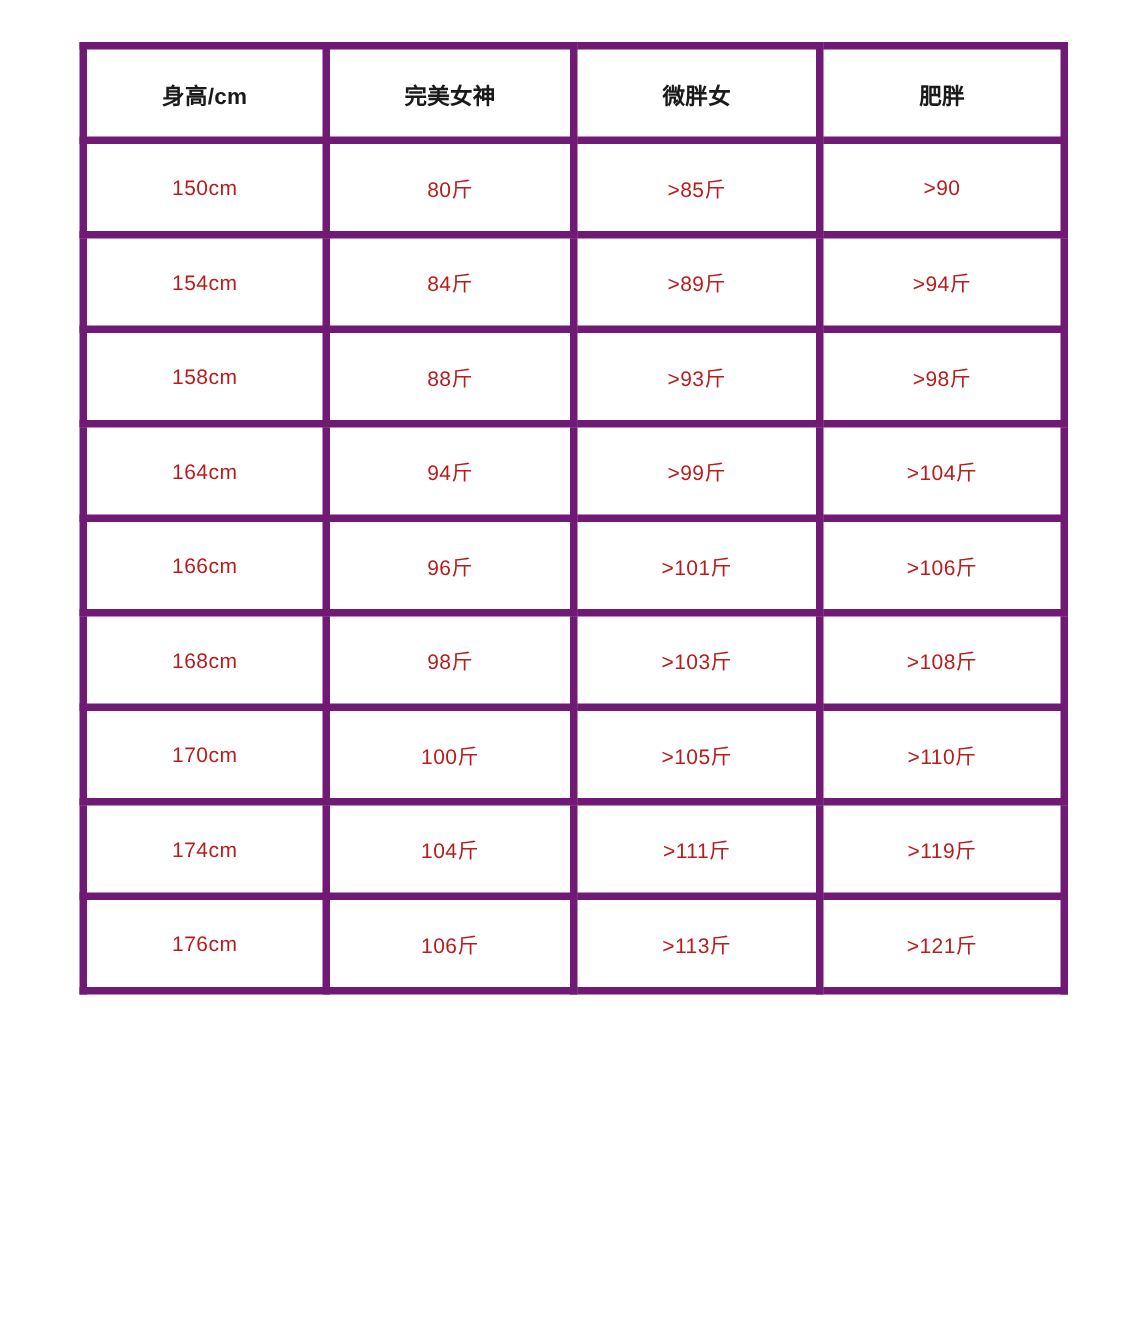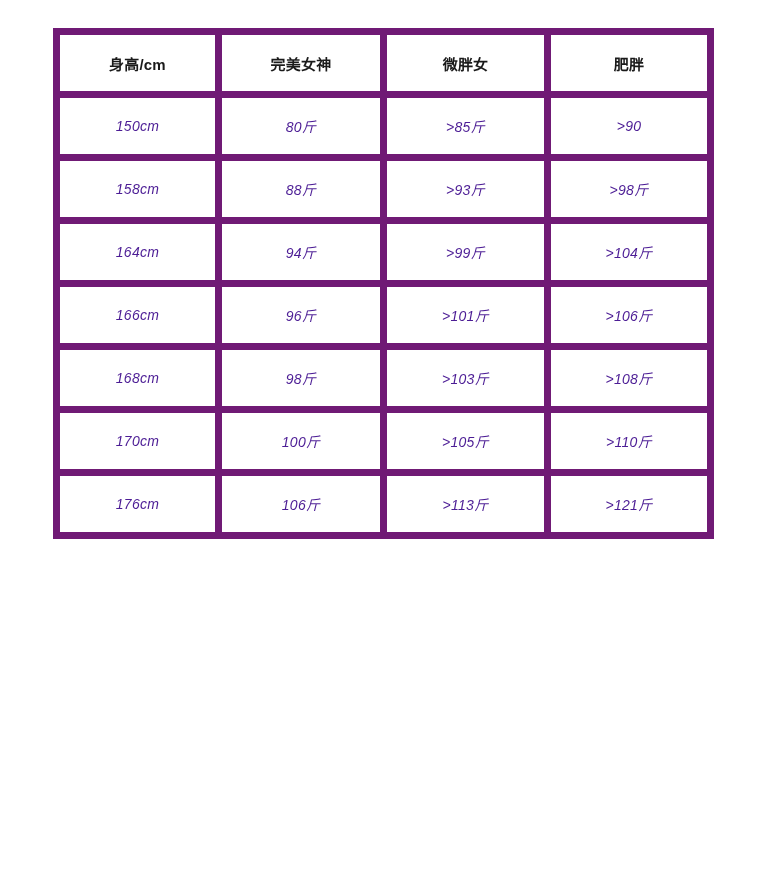--- a/index.html
+++ b/index.html
@@ -41,38 +41,37 @@
   table.weight-table col.c1 { width: 165px; }
   table.weight-table col.c2 { width: 164px; }
   table.weight-table col.c3 { width: 163px; }
 
   table.weight-table th,
   table.weight-table td {
     height: 63px;
     box-sizing: border-box;
     text-align: center;
     vertical-align: middle;
-    border: 7px solid #701a75;
+    border: 5px solid #701a75;
     padding: 0 4px;
     white-space: nowrap;
   }
 
   table.weight-table th {
     font-size: 15px;
     font-weight: bold;
     color: #1a1a1a;
     letter-spacing: 0.2px;
   }
 
   table.weight-table td {
     font-size: 14px;
     font-weight: normal;
-    color: #4c1d95;
+    color: #b91c1c;
     letter-spacing: 0.3px;
-    font-style: italic;
   }
 </style>
 </head>
 <body>
 
 <div class="page">
   <div class="table-wrap">
     <table class="weight-table">
       <colgroup>
         <col class="c0">
@@ -87,20 +86,26 @@
           <th>微胖女</th>
           <th>肥胖</th>
         </tr>
       </thead>
       <tbody>
         <tr>
           <td>150cm</td>
           <td>80斤</td>
           <td>&gt;85斤</td>
           <td>&gt;90</td>
+        </tr>
+        <tr>
+          <td>154cm</td>
+          <td>84斤</td>
+          <td>&gt;89斤</td>
+          <td>&gt;94斤</td>
         </tr>
         <tr>
           <td>158cm</td>
           <td>88斤</td>
           <td>&gt;93斤</td>
           <td>&gt;98斤</td>
         </tr>
         <tr>
           <td>164cm</td>
           <td>94斤</td>
@@ -119,20 +124,26 @@
           <td>&gt;103斤</td>
           <td>&gt;108斤</td>
         </tr>
         <tr>
           <td>170cm</td>
           <td>100斤</td>
           <td>&gt;105斤</td>
           <td>&gt;110斤</td>
         </tr>
         <tr>
+          <td>174cm</td>
+          <td>104斤</td>
+          <td>&gt;111斤</td>
+          <td>&gt;119斤</td>
+        </tr>
+        <tr>
           <td>176cm</td>
           <td>106斤</td>
           <td>&gt;113斤</td>
           <td>&gt;121斤</td>
         </tr>
       </tbody>
     </table>
   </div>
 </div>
 

